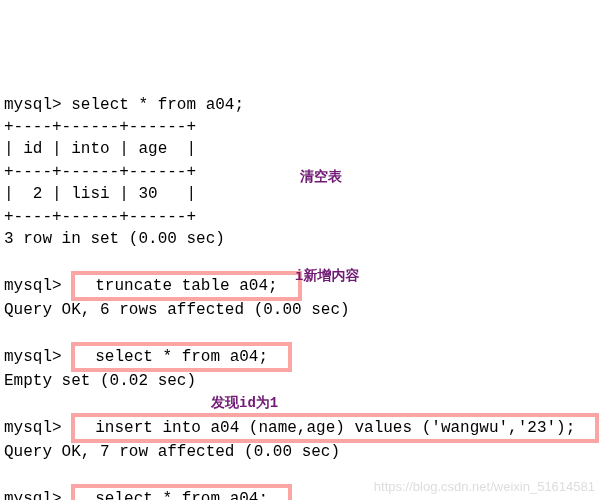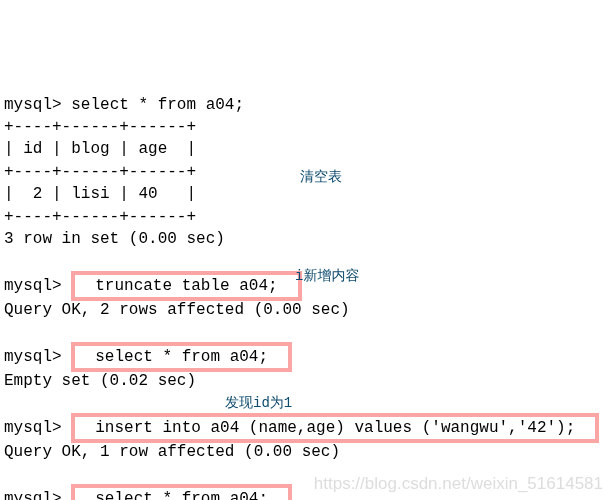--- a/index.html
+++ b/index.html
@@ -17,66 +17,66 @@
       overflow: hidden;
     }
     .box {
       border: 4px solid #fca5a5;
       display: inline-block;
       padding: 0 20px;
       margin: -2px 0;
     }
     .annotation {
       position: absolute;
-      color: #0c4a6e;
-      font-weight: normal;
+      color: #701a75;
+      font-weight: bold;
       font-size: 14px;
       white-space: nowrap;
     }
     .watermark {
       position: absolute;
-      right: 6px;
+      right: 14px;
       bottom: 4px;
       color: #ddd;
       font-family: Arial, sans-serif;
-      font-size: 17px;
+      font-size: 13px;
     }
   </style>
 </head>
 <body>
 
 
 
 <span>mysql&gt;</span> <span>select * from a04;</span>
 <span>+----+------+------+</span>
-<span>| id | blog | age  |</span>
+<span>| id | into | age  |</span>
 <span>+----+------+------+</span>
-<span>|  2 | lisi | 40   |</span>
+<span>|  2 | lisi | 30   |</span>
 <span>+----+------+------+</span>
 <span>3 row in set (0.00 sec)</span>
 
 <span>mysql&gt;</span> <span class="box">truncate table a04;</span>
-<span>Query OK, 2 rows affected (0.00 sec)</span>
+<span>Query OK, 6 rows affected (0.00 sec)</span>
 
 <span>mysql&gt;</span> <span class="box">select * from a04;</span>
 <span>Empty set (0.02 sec)</span>
 
-<span>mysql&gt;</span> <span class="box">insert into a04 (name,age) values ('wangwu','42');</span>
-<span>Query OK, 1 row affected (0.00 sec)</span>
+<span>mysql&gt;</span> <span class="box">insert into a04 (name,age) values ('wangwu','23');</span>
+<span>Query OK, 7 row affected (0.00 sec)</span>
 
 <span>mysql&gt;</span> <span class="box">select * from a04;</span>
 <span>+----+--------+------+</span>
 
 
 
 
 
 
  
 
 <div class="annotation" style="top:168px; left:300px;">清空表</div>
 <div class="annotation" style="top:267px; left:295px;">i新增内容</div>
-<div class="annotation" style="top:394px; left:225px;">发现id为1</div>
+<div class="annotation" style="top:394px; left:211px;">发现id为1</div>
 
 <div class="watermark">https://blog.csdn.net/weixin_51614581</div>
 
 
 
 
 </body></html>

